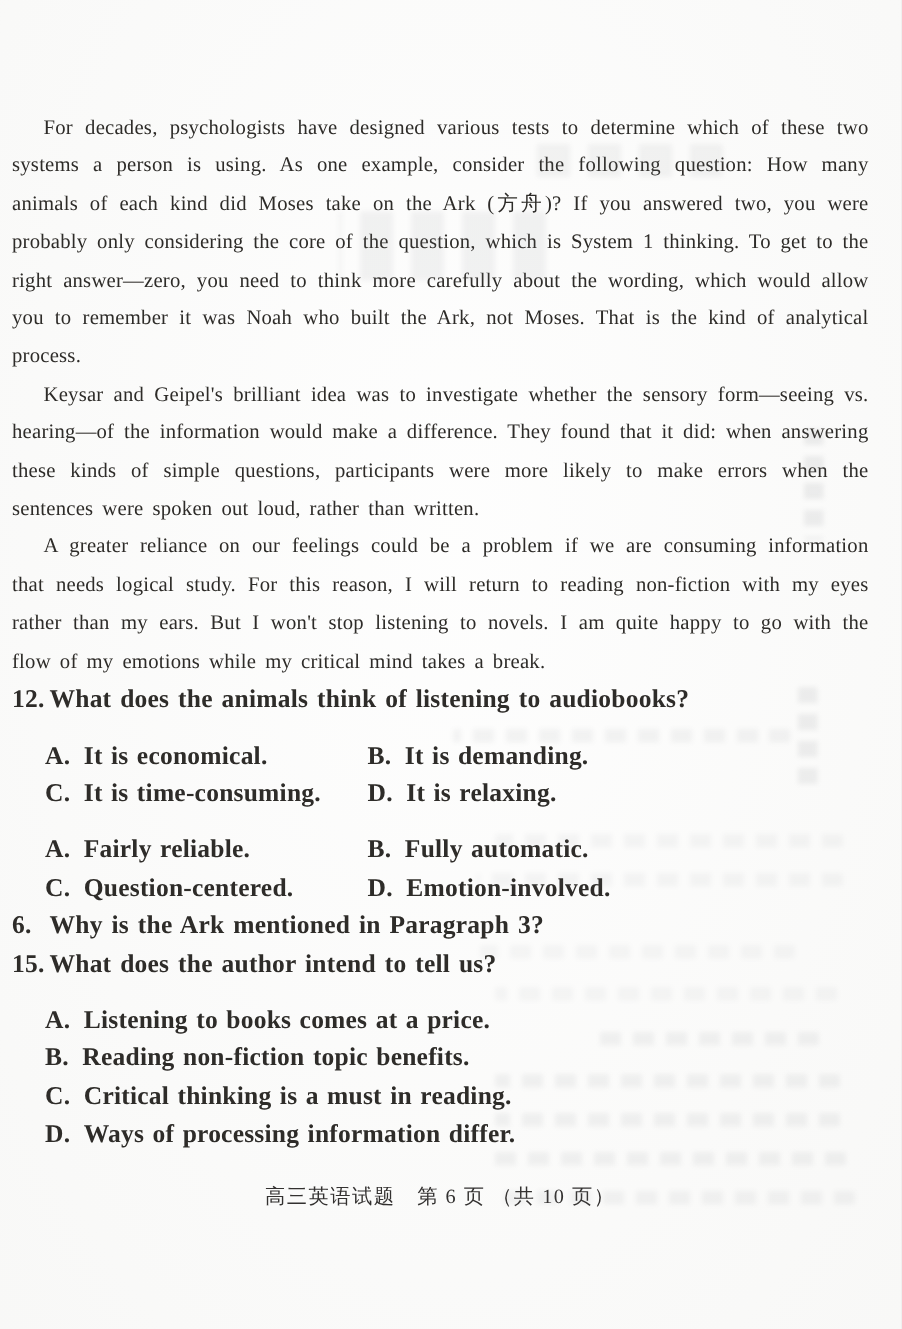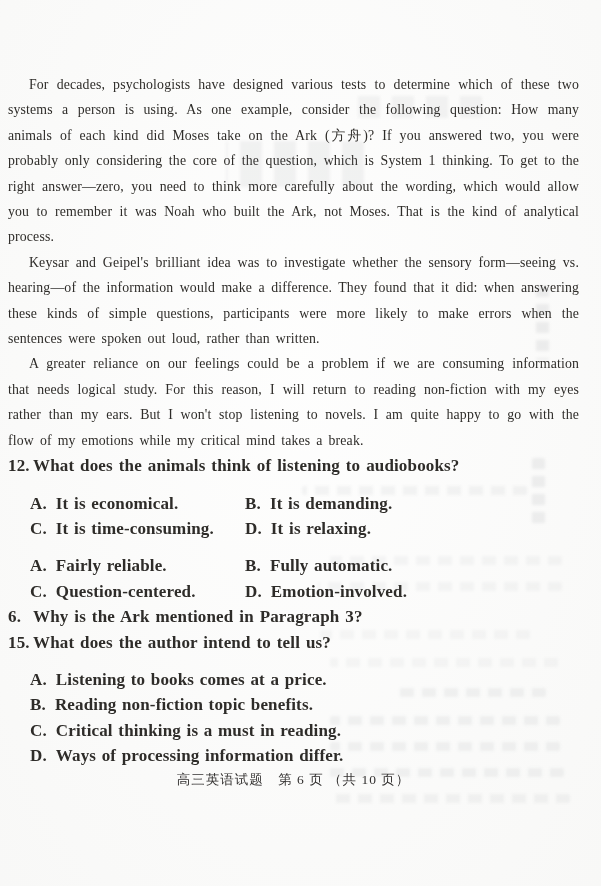--- a/index.html
+++ b/index.html
@@ -43,21 +43,21 @@
   .options { margin-left: 22px; margin-top: 12px; }
   .options.grid2 {
     display: grid;
     grid-template-columns: 215px auto;
   }
   .option { white-space: nowrap; word-spacing: 1.2px; }
   .olabel { margin-right: 9px; }
   .page-footer {
     text-align: center;
     font-size: 13.5px;
-    margin-top: 2px;
+    margin-top: 20px;
     letter-spacing: 1px;
     color: #333130;
   }
   
   .smudge {
     position: absolute;
     pointer-events: none;
     filter: blur(1.6px);
     transform: scaleX(-1);
   }

